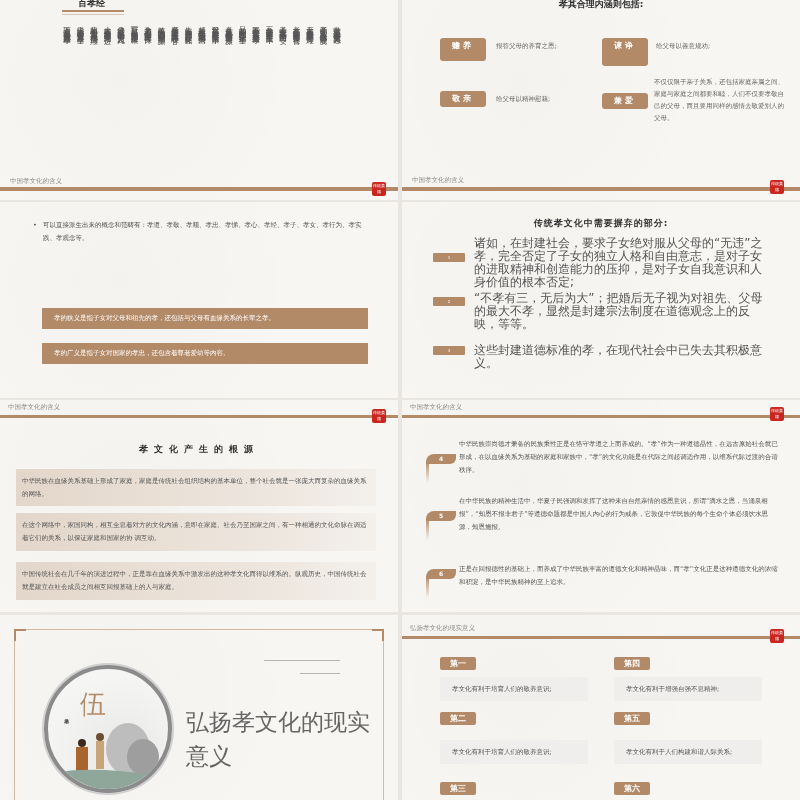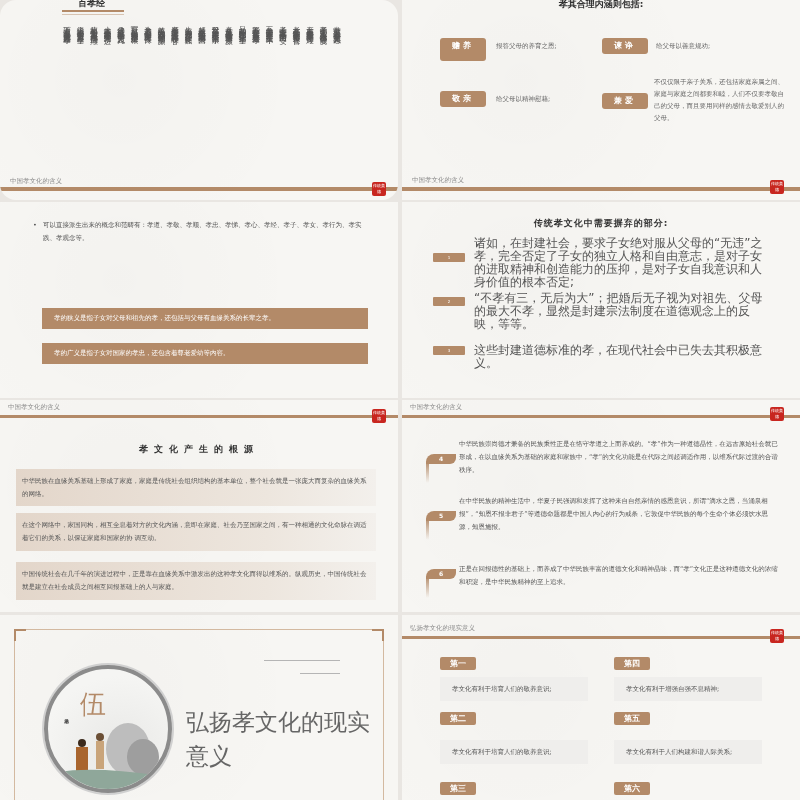--- a/index.html
+++ b/index.html
@@ -1,20 +1,20 @@
 <!DOCTYPE html>
 <html><head>
 <meta charset="utf-8">
 <style>
   * { box-sizing: border-box; margin: 0; padding: 0; }
   html, body { width: 800px; height: 800px; overflow: hidden; background: #e9e6e2; }
   body { font-family: "DejaVu Sans", "Liberation Sans", sans-serif; color: #555; position: relative; }
   .slide { position: absolute; width: 398px; background: #f7f6f3; overflow: hidden; }
   .slide::before { content: ""; position: absolute; inset: 0; background: radial-gradient(circle at 30% 40%, rgba(0,0,0,0.015), transparent 60%); pointer-events: none; }
-  #s1 { left: 0; top: 0; height: 200px; border-radius: 16px; }
+  #s1 { left: 0; top: 0; height: 200px; }
   #s2 { left: 402px; top: 0; height: 200px; }
   #s3 { left: 0; top: 202px; height: 196px; }
   #s4 { left: 402px; top: 202px; height: 196px; }
   #s5 { left: 0; top: 400px; height: 212px; }
   #s6 { left: 402px; top: 400px; height: 212px; }
   #s7 { left: 0; top: 615px; height: 185px; }
   #s8 { left: 402px; top: 615px; height: 185px; }
 
   .footer-bar { position: absolute; left: 0; right: 0; height: 4px; background: #b38a68; }
   .footer-label { position: absolute; left: 10px; font-family: "DejaVu Serif", serif; font-size: 6.5px; color: #8c8c8c; }
@@ -99,21 +99,21 @@
   </div>
   <div class="footer-label" style="top:177px;">中国孝文化的含义</div>
   <div class="footer-bar" style="top:187px;"></div>
   <div class="seal" style="left:372px; top:182px;">传统美德</div>
 </div>
 
 <div class="slide" id="s2">
   <div class="s2-title">孝其合理内涵则包括:</div>
   <div class="tag" style="left:38px; top:38px; width:46px; height:23px; line-height:16px;">赡养</div>
   <div class="s2-desc" style="left:94px; top:40px;">报答父母的养育之恩;</div>
-  <div class="tag" style="left:200px; top:38px; width:46px; height:16px; line-height:16px;">谏诤</div>
+  <div class="tag" style="left:200px; top:38px; width:46px; height:28px; line-height:16px;">谏诤</div>
   <div class="s2-desc" style="left:254px; top:40px;">给父母以善意规劝;</div>
   <div class="tag" style="left:38px; top:91px; width:46px; height:16px; line-height:16px;">敬亲</div>
   <div class="s2-desc" style="left:94px; top:93px;">给父母以精神慰藉;</div>
   <div class="tag" style="left:200px; top:93px; width:46px; height:16px; line-height:16px;">兼爱</div>
   <div class="s2-desc" style="left:252px; top:76px; width:130px;">不仅仅限于亲子关系，还包括家庭亲属之间、家庭与家庭之间都要和睦，人们不仅要孝敬自己的父母，而且要用同样的感情去敬爱别人的父母。</div>
   <div class="footer-label" style="top:176px;">中国孝文化的含义</div>
   <div class="footer-bar" style="top:187px;"></div>
   <div class="seal" style="left:368px; top:180px;">传统美德</div>
 </div>
 

